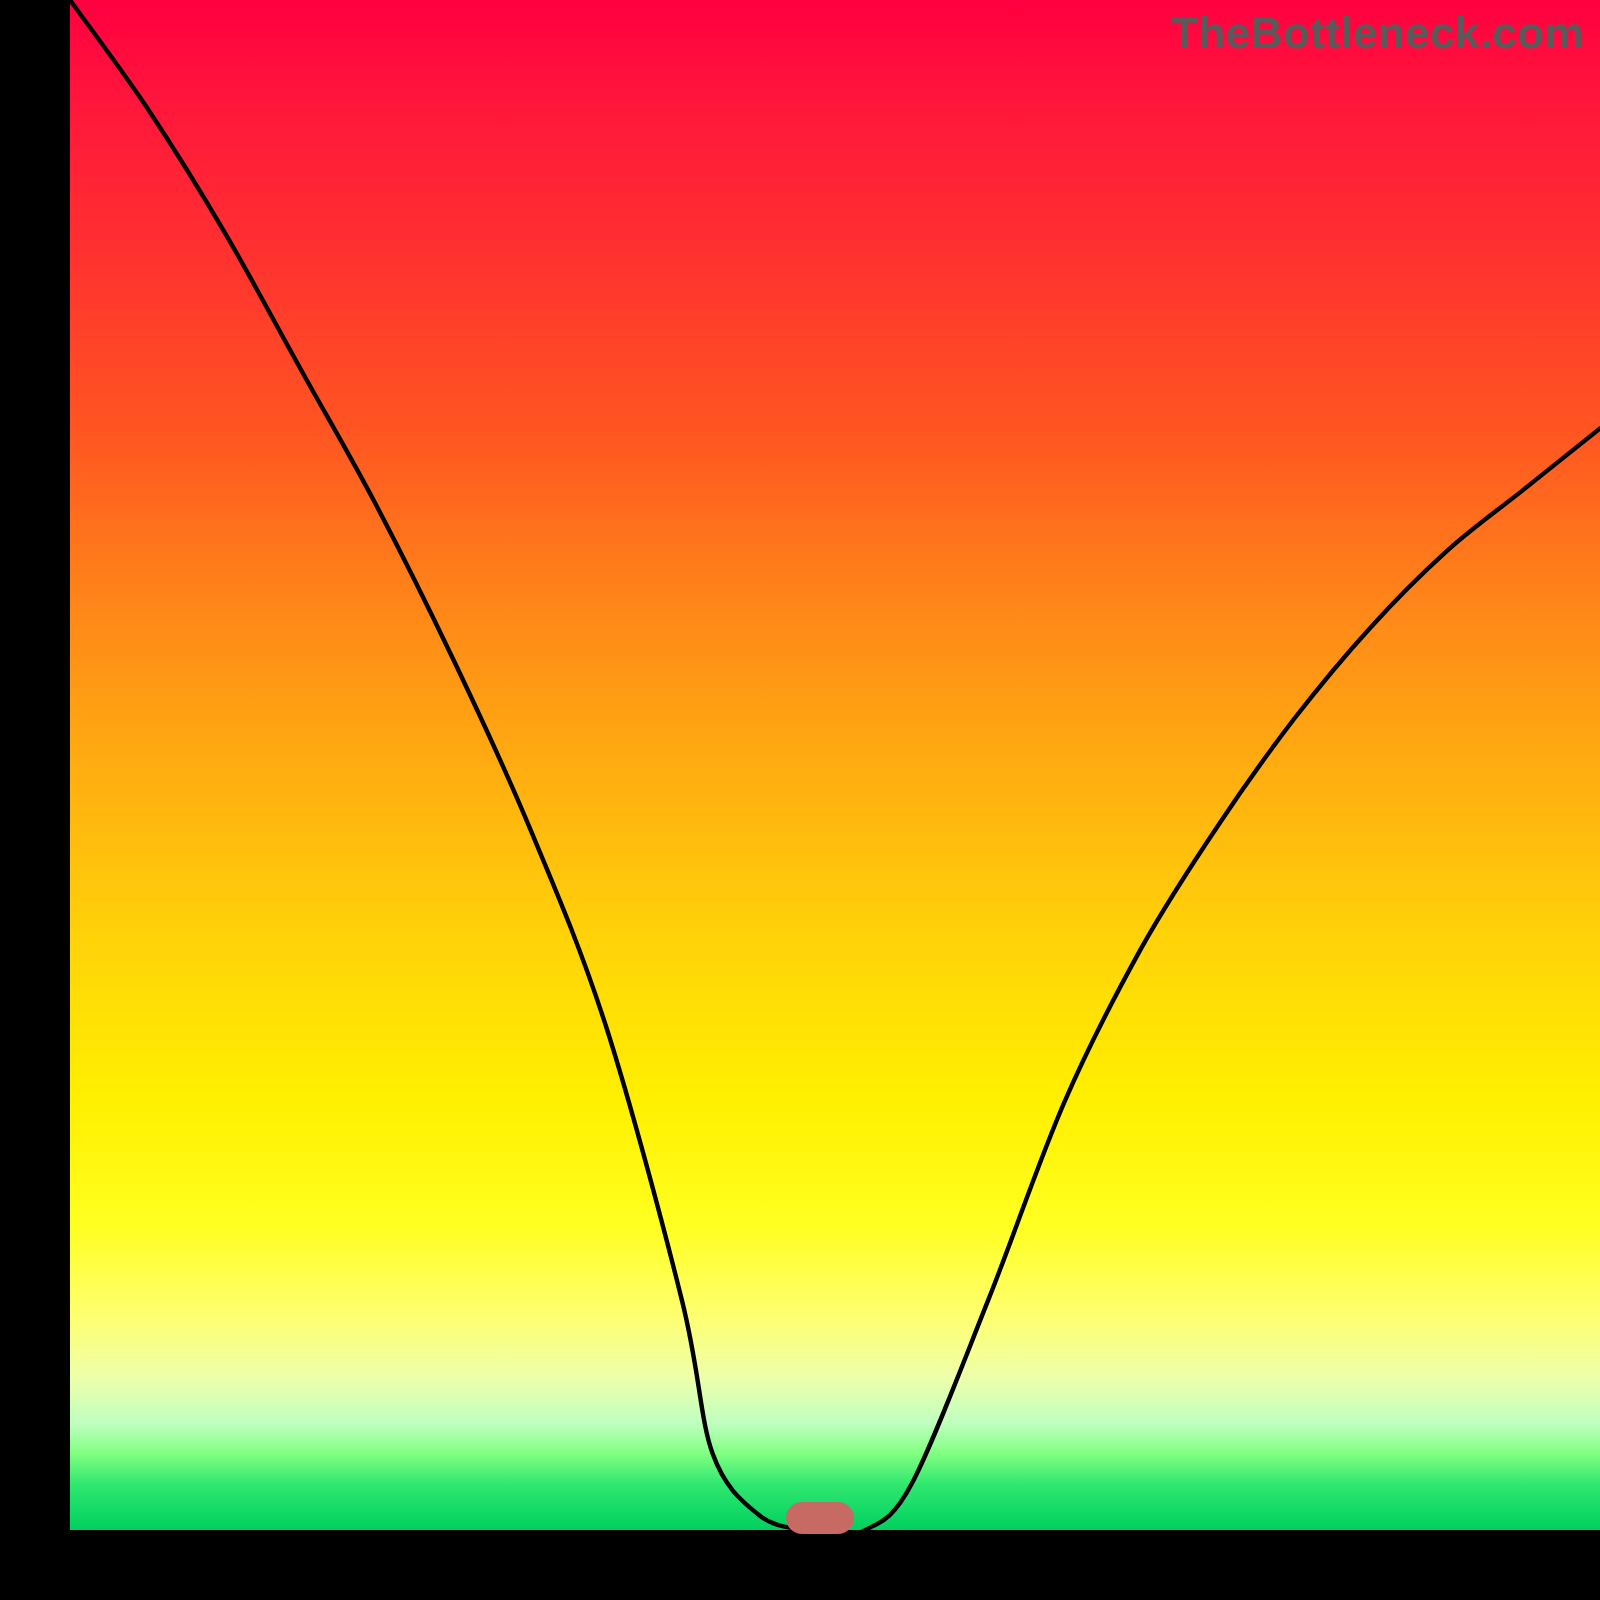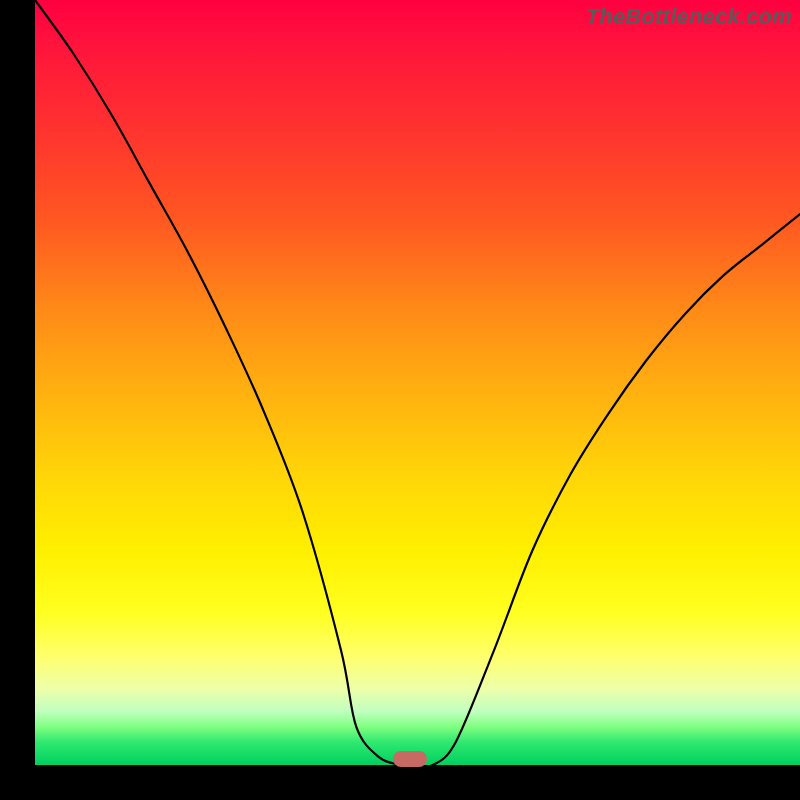--- a/index.html
+++ b/index.html
@@ -25,21 +25,20 @@
       #ffb010 51%,
       #ffd508 62%,
       #fff000 72%,
       #ffff20 80%,
       #ffff70 86%,
       #eeffaa 90%,
       #c0ffc0 93%,
       #80ff80 95%,
       #30e870 97%,
       #00d060 100%);
-    font-style: italic;
   }
   .watermark {
     position: absolute;
     top: 4px;
     right: 8px;
     font-family: Arial, Helvetica, sans-serif;
     font-size: 22px;
     font-weight: bold;
     color: #5a5a5a;
     letter-spacing: 0.2px;

